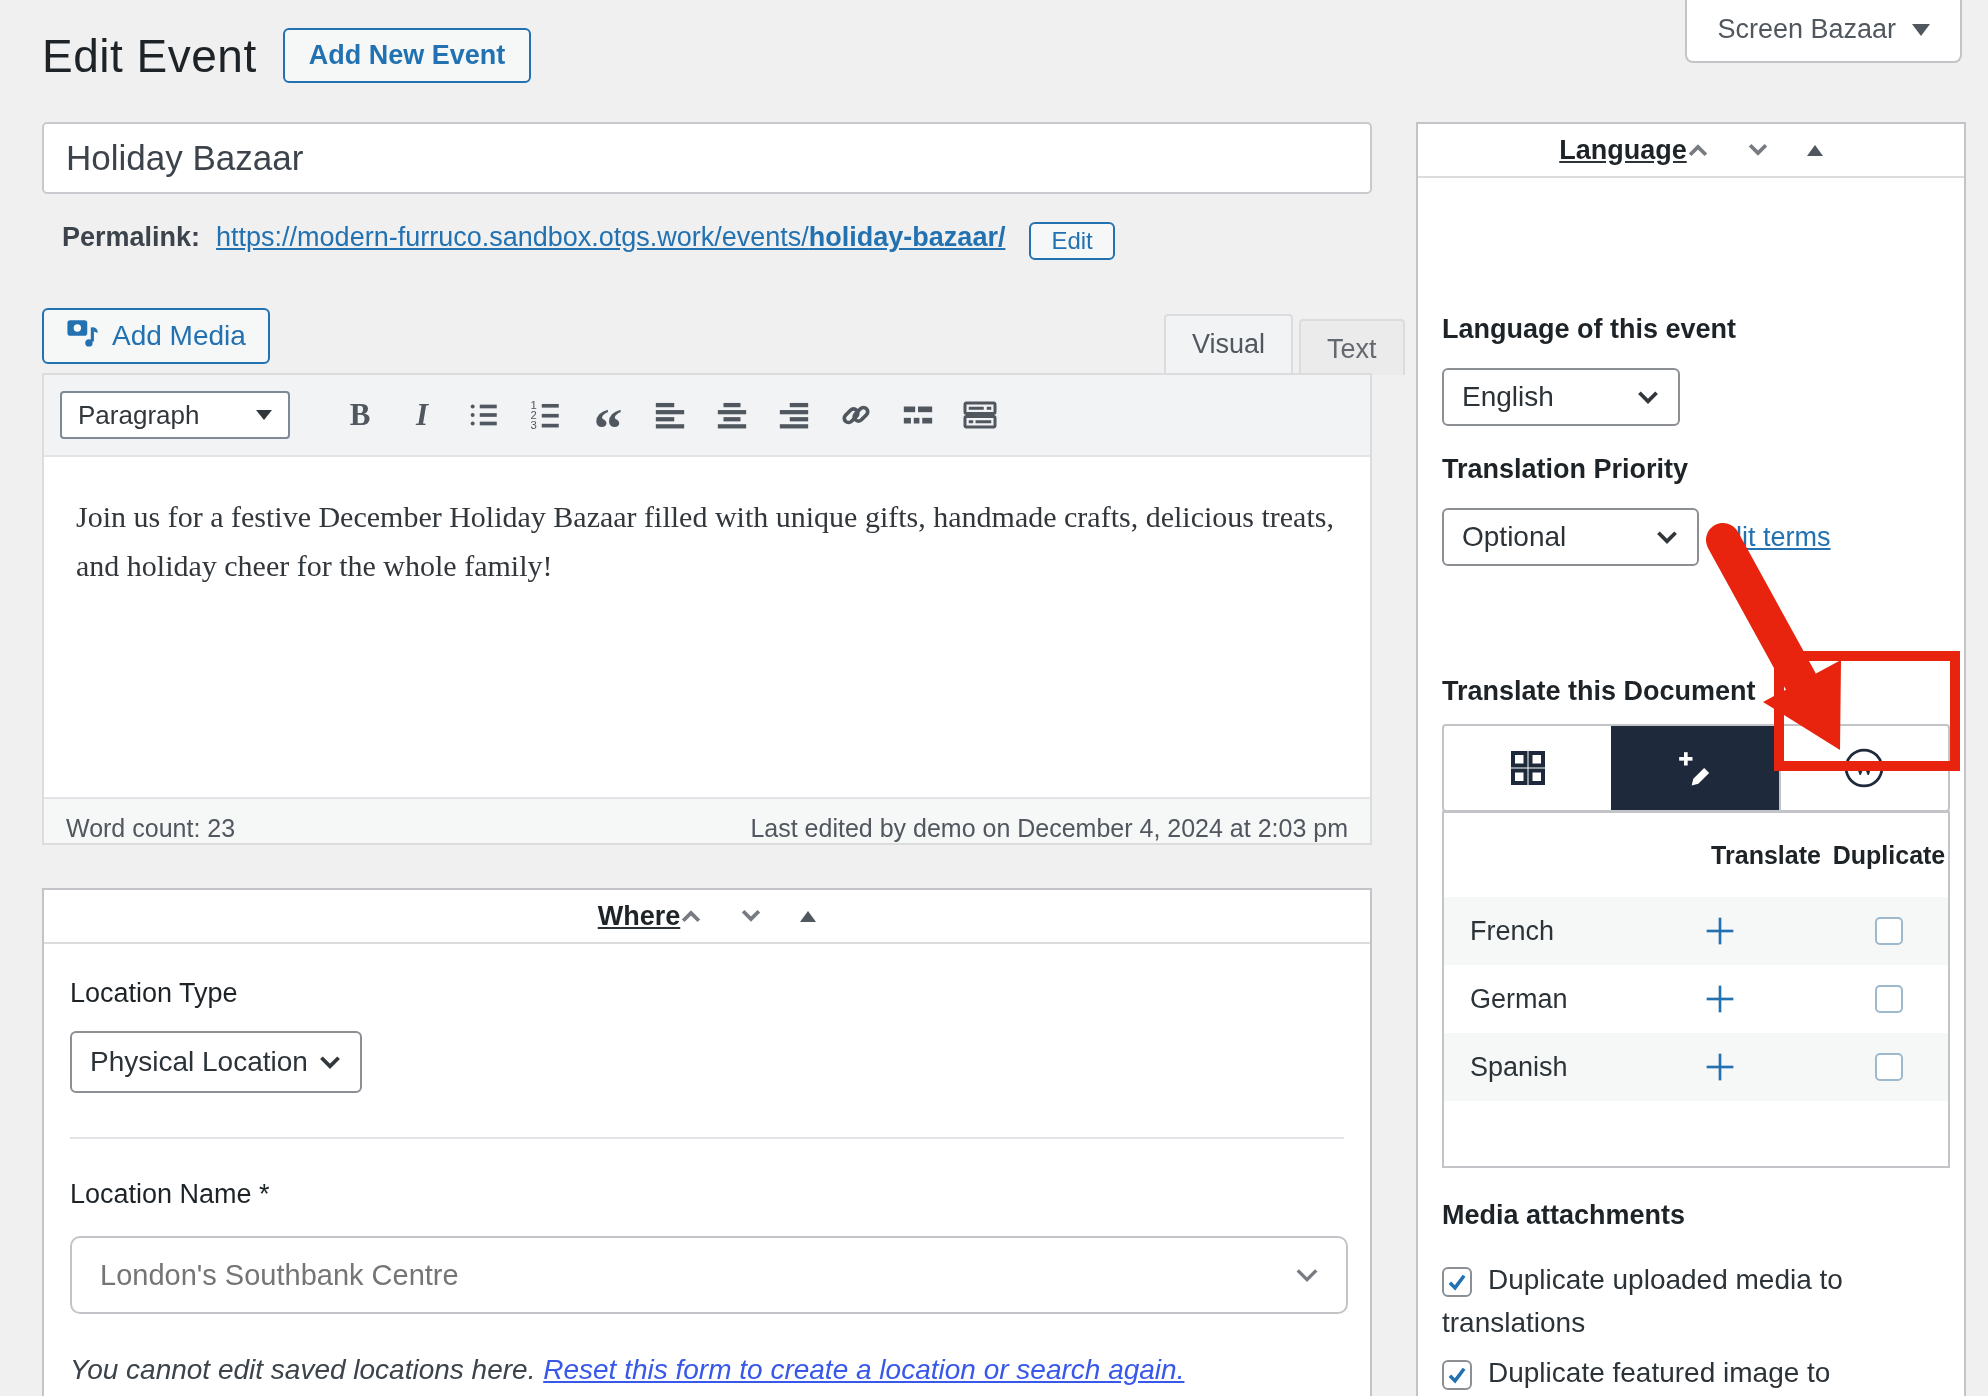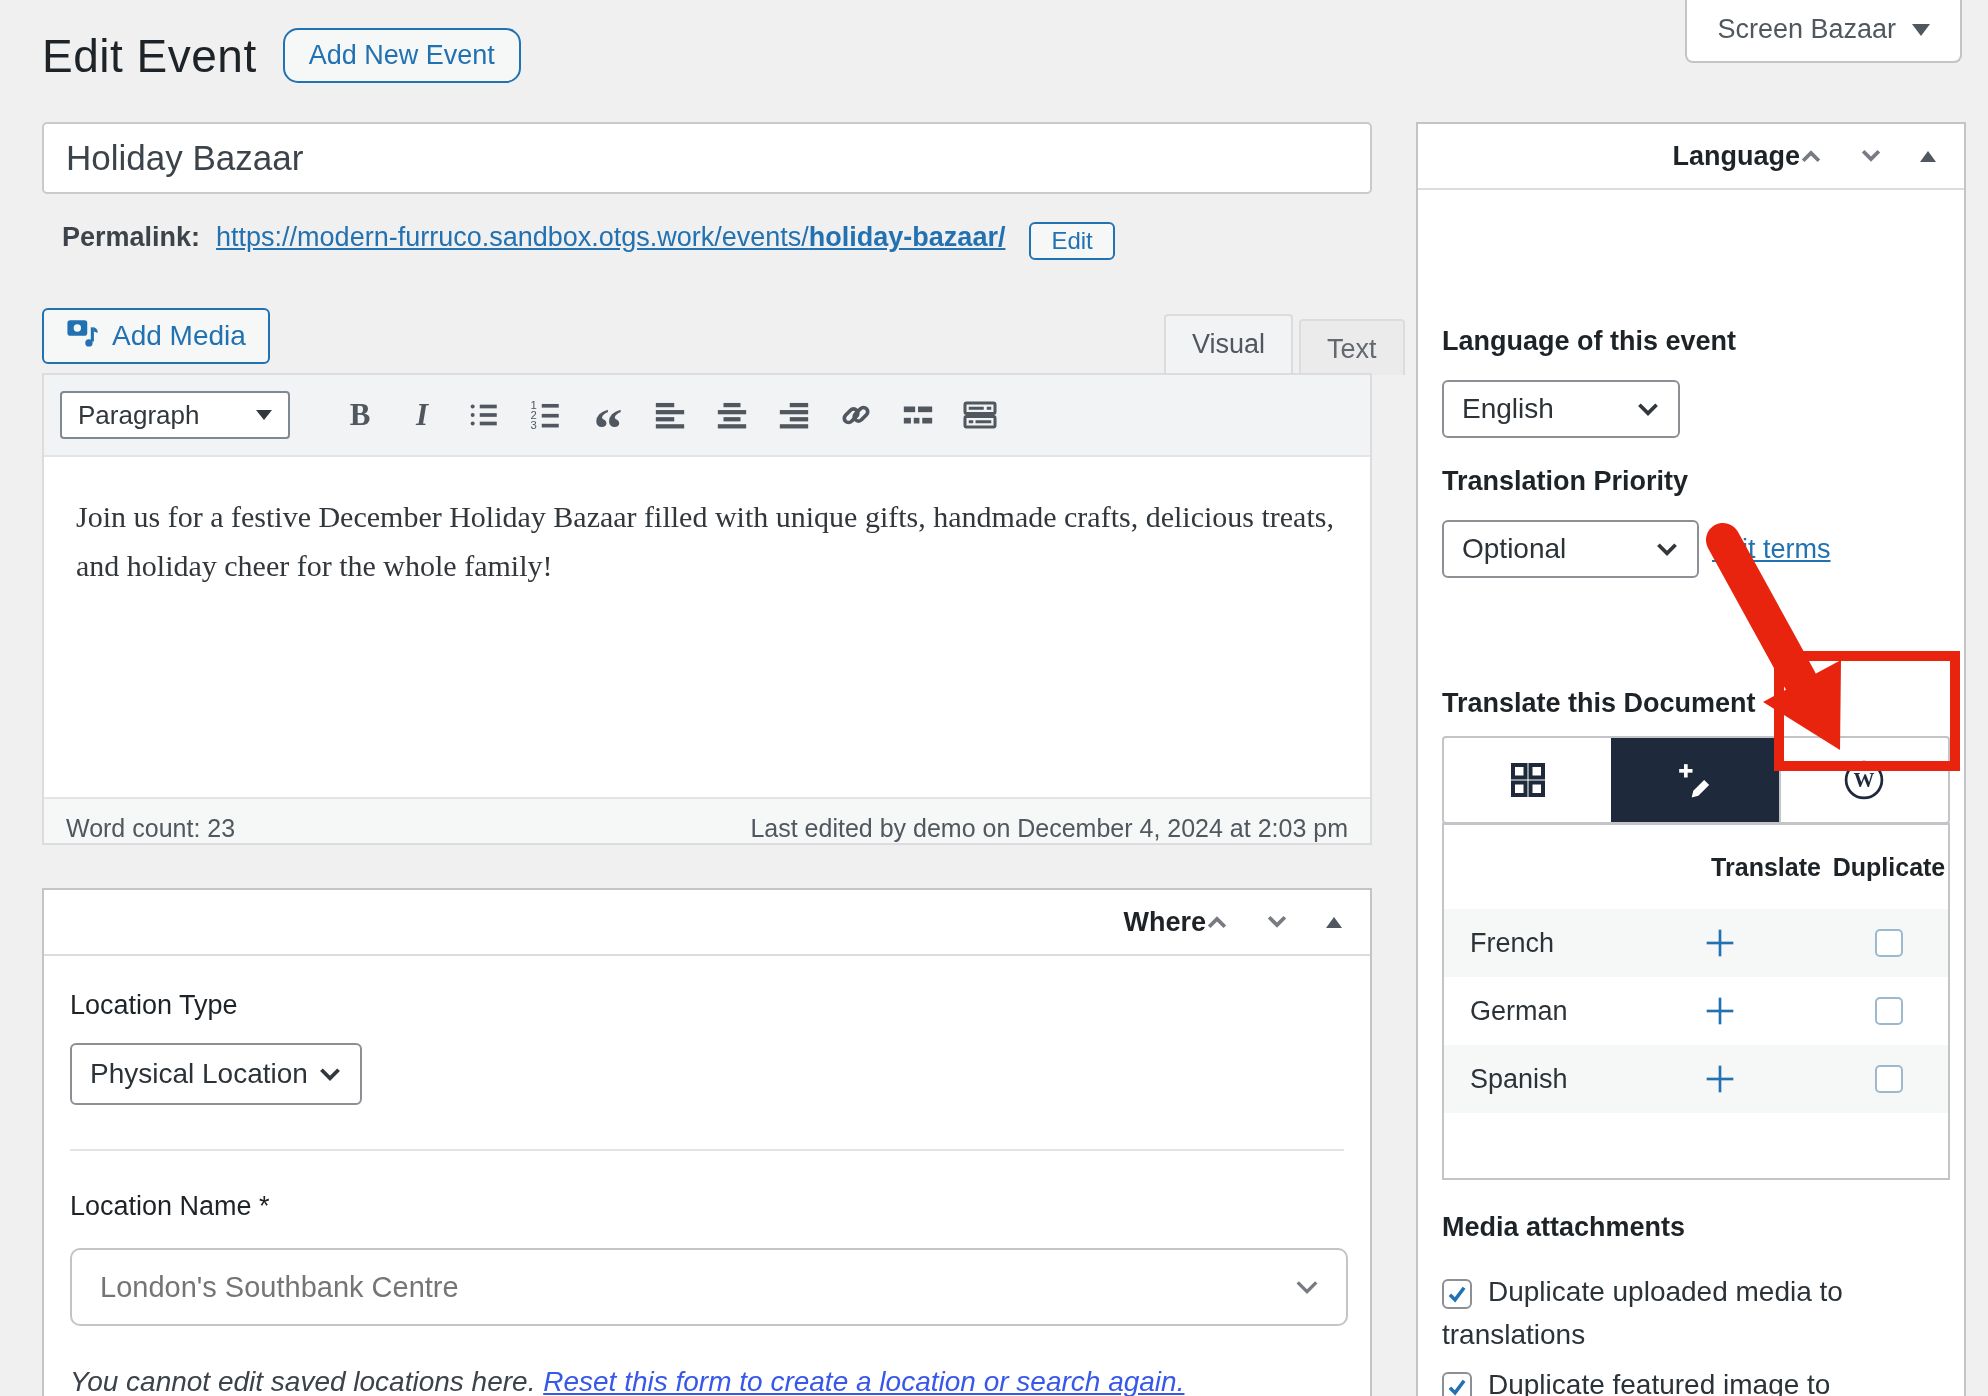--- a/index.html
+++ b/index.html
@@ -9,21 +9,21 @@
     font-family:"Liberation Sans", sans-serif;
     color:#2c3338;
   }
   #screen { position:relative; width:1988px; height:1396px; overflow:hidden; background:#f0f0f1; }
 
   
   .page-title-row { position:absolute; left:42px; top:28px; display:flex; align-items:center; gap:26px; }
   .page-title { font-size:46px; font-weight:400; color:#1d2327; letter-spacing:0.5px; }
   .add-new-btn {
     font-size:27px; color:#2271b1; background:#f6f7f7;
-    border:2px solid #2271b1; border-radius:15px; padding:10px 24px; cursor:pointer;
+    border:2px solid #2271b1; border-radius:6px; padding:10px 24px; cursor:pointer;font-weight:bold;
   }
   .screen-options {
     position:absolute; right:26px; top:0;
     background:#fff; border:2px solid #c3c4c7; border-top:none;
     border-radius:0 0 8px 8px; padding:14px 30px 16px 30px;
     font-size:27px; color:#50575e; display:flex; align-items:center; gap:16px; cursor:pointer;
   }
   .tri-down { width:0; height:0; border-left:9px solid transparent; border-right:9px solid transparent; border-top:12px solid #50575e; display:inline-block; }
 
   
@@ -76,22 +76,22 @@
   .editor-content { flex:1; padding:36px 32px 0 32px; font-family:"Liberation Serif", serif; font-size:30px; line-height:1.62; color:#32373c; }
   .editor-statusbar {
     height:46px; background:#f6f7f7; border-top:2px solid #e2e4e7;
     display:flex; align-items:flex-end; justify-content:space-between; padding:0 22px;
     font-size:25px; color:#50575e;
   }
 
   
   .metabox { position:absolute; background:#fff; border:2px solid #c3c4c7; }
   .metabox-header {
-    height:66px; border-bottom:2px solid #dcdcde; display:flex; align-items:center;
-    justify-content:flex-end; padding:0 28px;
+    height:54px; border-bottom:2px solid #dcdcde; display:flex; align-items:center;
+    justify-content:center; padding:0 28px;text-decoration:underline;
   }
   .metabox-title { font-size:27px; font-weight:700; color:#1d2327; }
   .metabox-controls { display:flex; align-items:center; gap:38px; }
   .mb-ctl { cursor:pointer; display:flex; align-items:center; }
   .tri-up-solid { width:0; height:0; border-left:8px solid transparent; border-right:8px solid transparent; border-bottom:11px solid #50575e; }
 
   
   #where-box { left:42px; top:888px; width:1330px; height:520px; }
   .where-body { padding:34px 26px; position:relative; }
   .field-label { font-size:27px; color:#1d2327; }

